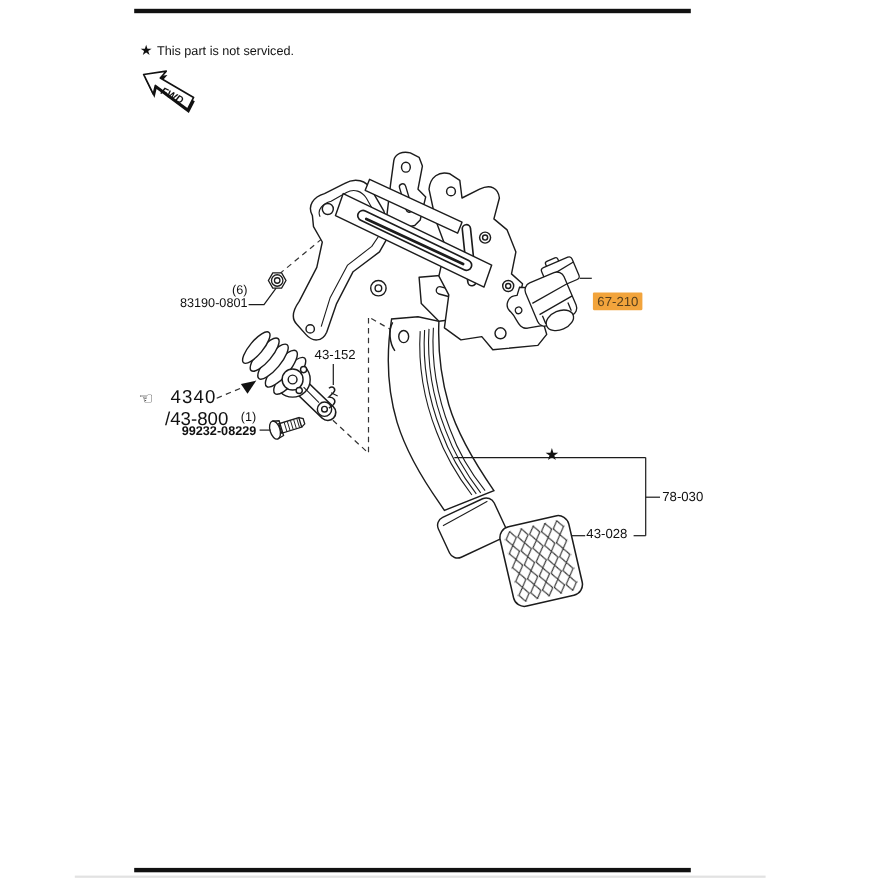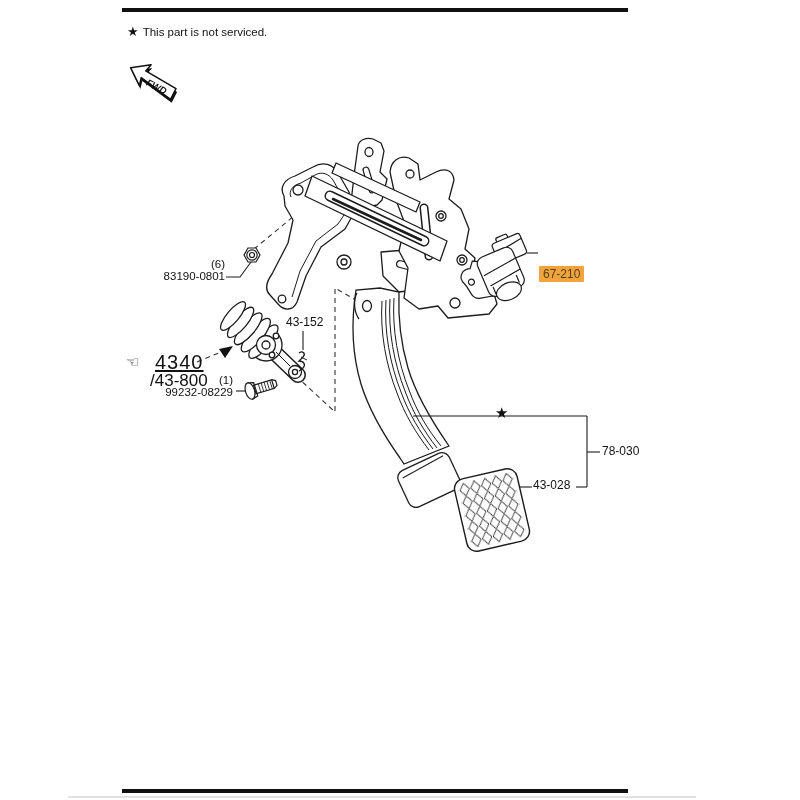--- a/index.html
+++ b/index.html
@@ -3,23 +3,23 @@
 <meta charset="utf-8">
 <style>
   html,body{margin:0;padding:0;background:#fff;}
   #stage{position:relative;width:800px;height:800px;background:#fff;overflow:hidden;
          font-family:"Liberation Sans",sans-serif;color:#111;}
   #art{position:absolute;left:0;top:0;}
   .rule{position:absolute;background:#111;}
   .rule-light{position:absolute;background:#e2e2e2;}
   .lbl{position:absolute;font-size:11.5px;line-height:1.1;color:#111;white-space:nowrap;}
   .lbl-right{text-align:right;}
-  .note{position:absolute;left:127px;top:24px;font-size:11.5px;}
+  .note{position:absolute;left:127px;top:38px;font-size:11.5px;}
   .note .star{font-size:13px;margin-right:4px;}
-  .big-ref{position:absolute;left:155px;top:351px;font-size:20px;letter-spacing:1px;text-decoration:underline;}
+  .big-ref{position:absolute;left:155px;top:351px;font-size:17px;letter-spacing:1px;}
   .sub-ref{position:absolute;left:150px;top:371px;font-size:17px;}
   .hand{position:absolute;left:126px;top:353px;font-size:15px;}
   .hl{position:absolute;left:539px;top:246px;font-size:12px;padding:1px 4px;border-radius:1px;margin-top:20px;}
   .star-marker{position:absolute;left:495px;top:404px;font-size:15px;}
   .code{font-size:12px;}
 </style>
 </head>
 <body>
 
 <div id="stage">
@@ -169,21 +169,21 @@
   <div class="lbl lbl-right" style="left:150px;top:258px;width:75px;">(6)</div>
   <div class="lbl lbl-right" style="left:150px;top:270px;width:75px;">83190-0801</div>
 
   <div class="hand">☜</div>
   <div class="big-ref">4340</div>
   <div class="sub-ref">/43-800</div>
 
   <div class="lbl code" style="left:286px;top:316px;">43-152</div>
 
   <div class="lbl lbl-right" style="left:160px;top:374px;width:73px;">(1)</div>
-  <div class="lbl lbl-right" style="left:160px;top:386px;width:73px;">99232-08229</div>
+  <div class="lbl lbl-right" style="left:160px;top:386px;width:73px;font-weight:bold;">99232-08229</div>
 
   <div class="hl" style="background: rgb(242, 164, 60); color: rgb(88, 64, 28);">67-210</div>
 
   <div class="star-marker">★</div>
   <div class="lbl code" style="left:602px;top:445px;">78-030</div>
   <div class="lbl code" style="left:533px;top:479px;">43-028</div>
 
 </div>
 
 </body></html>

